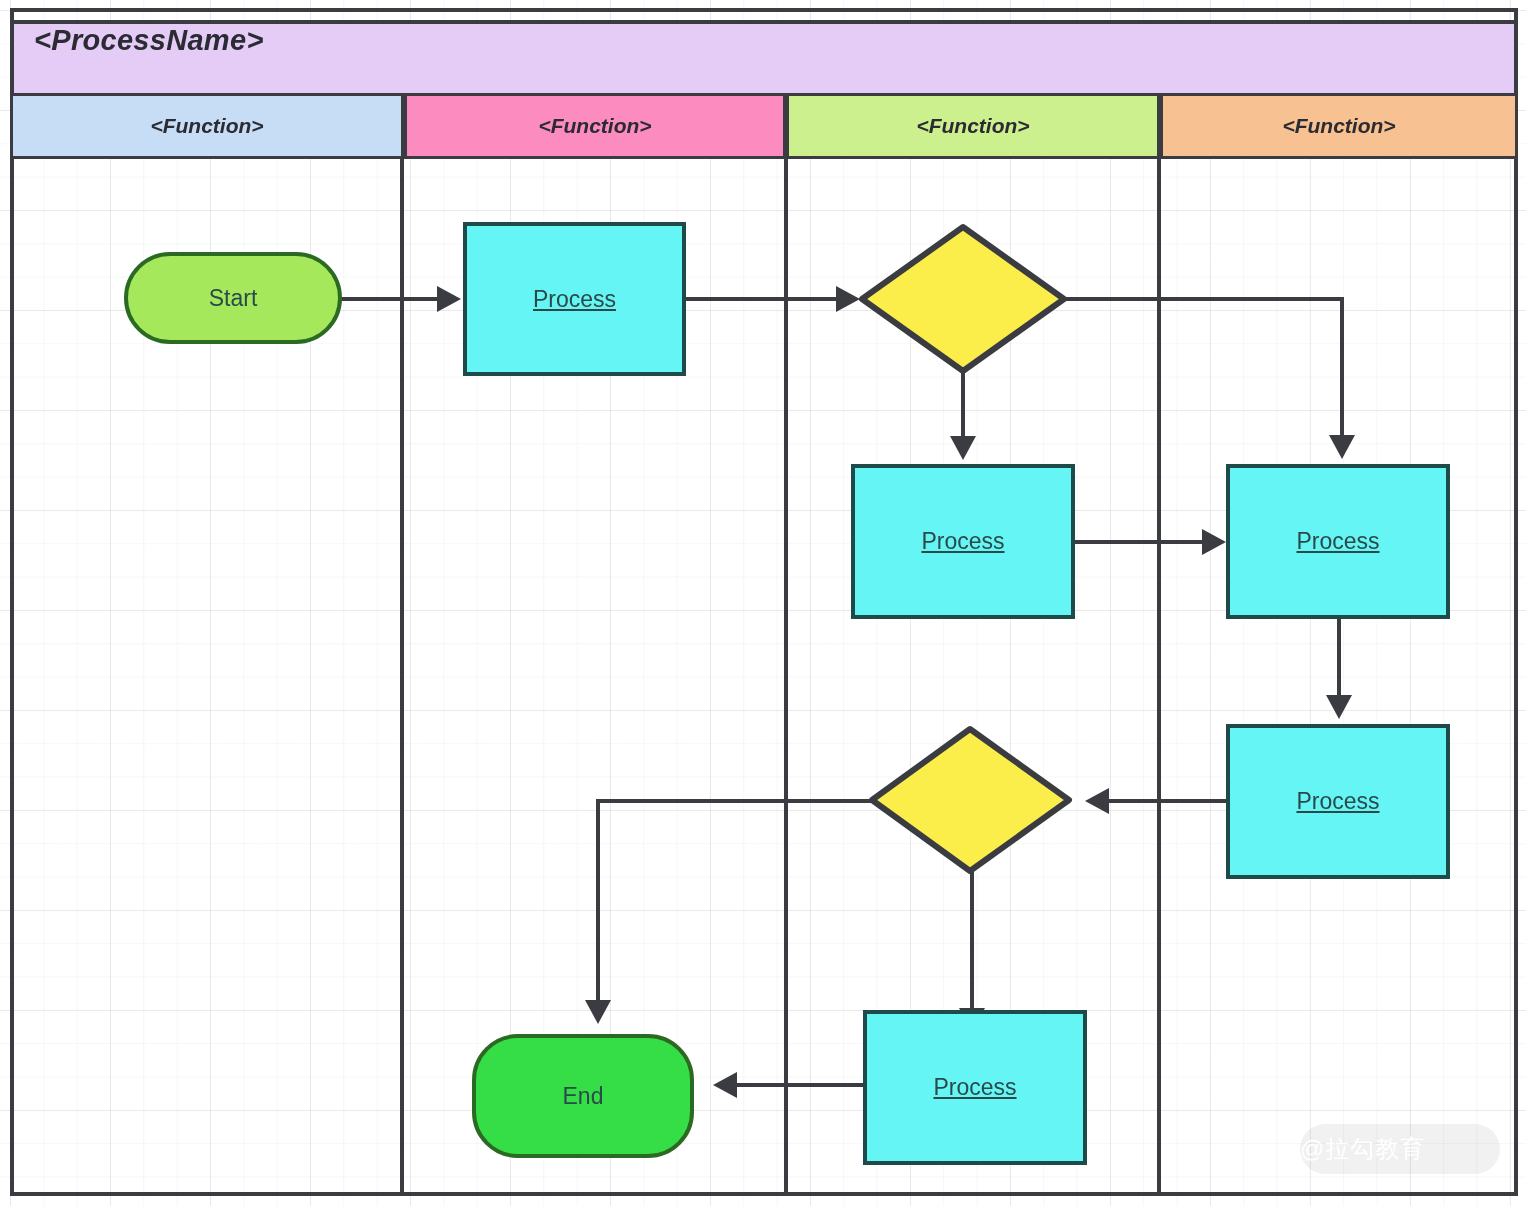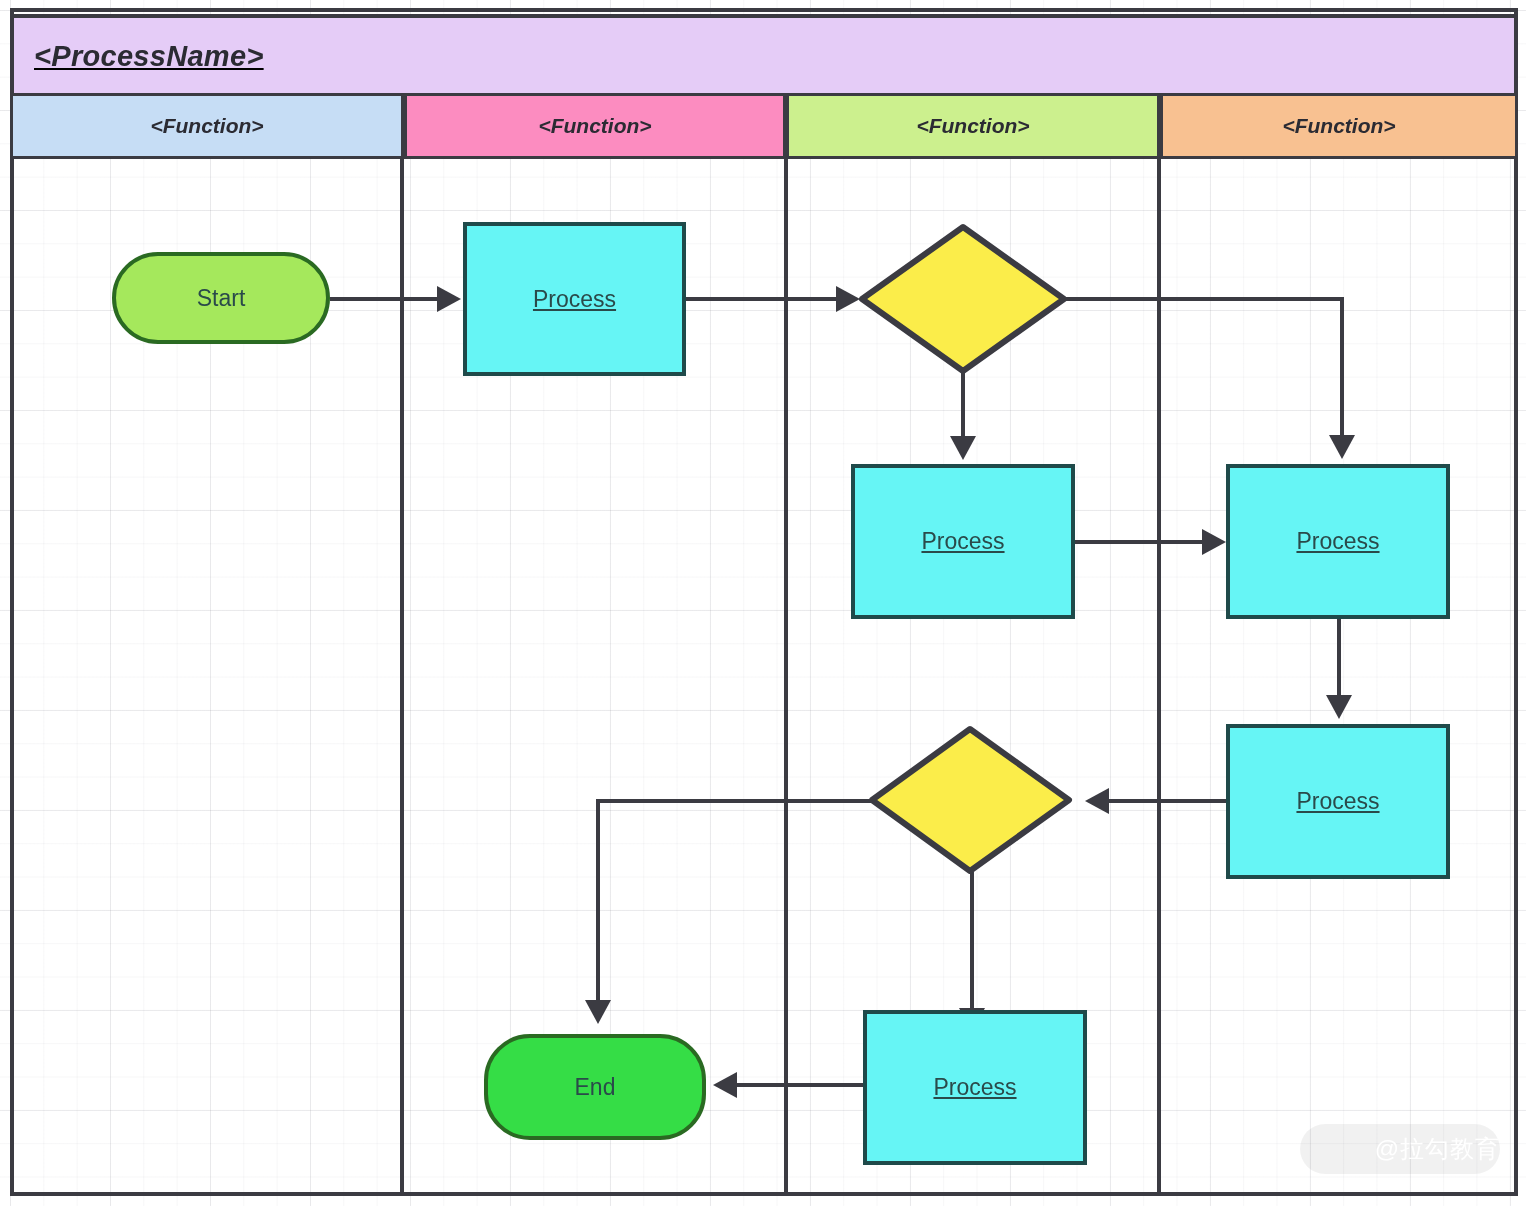--- a/index.html
+++ b/index.html
@@ -31,29 +31,27 @@
     left: 10px;
     top: 8px;
     width: 1508px;
     height: 1188px;
     border: 4px solid #3b3b42;
     box-sizing: border-box;
   }
   .title-band {
     position: absolute;
     left: 10px;
-    top: 14px;
+    top: 20px;
     width: 1508px;
     height: 85px;
     box-sizing: border-box;
     border: 4px solid #3b3b42;
     background: #e5ccf7;
     display: flex;
-    align-items: center;
-    text-decoration: underline;
   }
   .title-band .label {
     font-size: 29px;
     font-weight: bold;
     font-style: italic;
     color: #2b2b33;
     padding-left: 20px;
     letter-spacing: 0.3px;
   }
   .lane-head {
@@ -92,20 +90,21 @@
     color: #2a4a4a;
   }
   .node.process {
     background: #66f5f5;
     border: 4px solid #1f4a4a;
     text-decoration: underline;
   }
   .node.terminator {
     border: 4px solid #2a6a22;
     border-radius: 46px;
+    margin-left: 12px;
   }
   .node.start { background: #a5e85c; }
   .node.end   { background: #35dd46; }
 
   .diamond {
     position: absolute;
   }
   .diamond svg { display: block; }
 
   
@@ -140,21 +139,21 @@
   .watermark {
     position: absolute;
     left: 1300px;
     top: 1124px;
     width: 200px;
     height: 50px;
     border-radius: 25px;
     background: rgba(0,0,0,0.055);
     display: flex;
     align-items: center;
-    justify-content: flex-end;
+    justify-content: flex-start;
     color: #ffffff;
     font-size: 24px;
     letter-spacing: 1px;
   }
 </style>
 </head>
 <body>
 
 <div id="canvas">
 
@@ -242,21 +241,21 @@
   <div class="diamond" style="left:868px; top:725px;">
     <svg width="205" height="150" viewBox="0 0 205 150">
       <polygon points="102,4 201,75 102,146 4,75" fill="#fbed4a" stroke="#3b3b42" stroke-width="6" stroke-linejoin="round"></polygon>
     </svg>
   </div>
 
   <div class="node process" style="left:863px; top:1010px; width:224px; height:155px;">
     <span>Process</span>
   </div>
 
-  <div class="node terminator end" style="left:484px; top:1034px; width:222px; height:106px;">
+  <div class="node terminator end" style="left:460px; top:1034px; width:222px; height:124px;">
     <span>End</span>
   </div>
 
   <div class="watermark">
     <span>@拉勾教育</span>
   </div>
 
 </div>
 
 </body></html>

